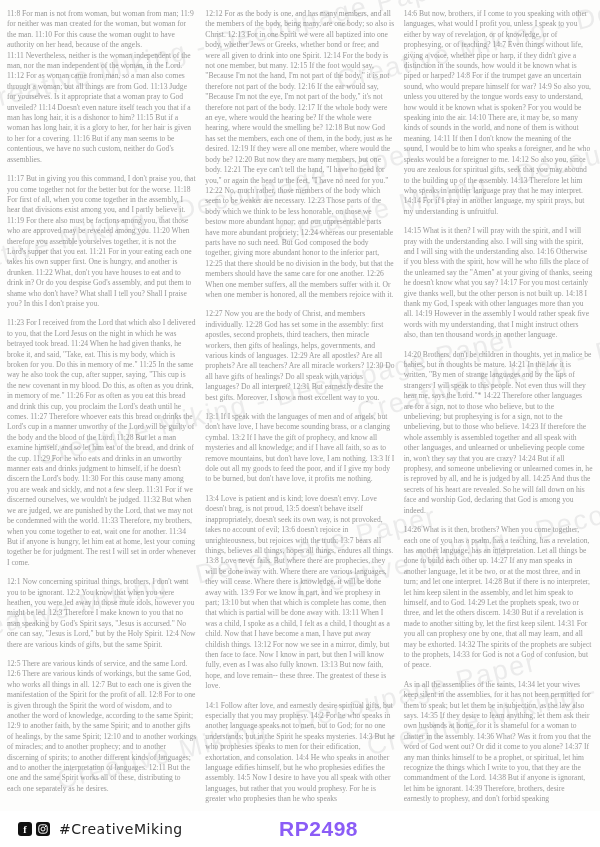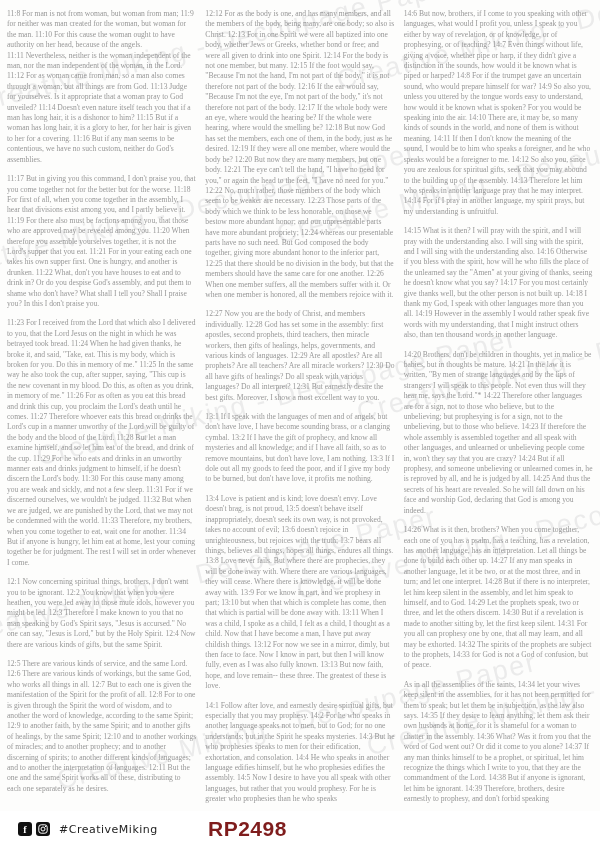--- a/index.html
+++ b/index.html
@@ -82,39 +82,40 @@
     width:14px;height:14px;
     background:#111;
     border-radius:3px;
     display:inline-flex;
     align-items:center;justify-content:center;
     flex:0 0 auto;
   }
   .social-icon svg{display:block;}
   .hashtag{
     margin-left:5px;
-    font-size:11px;
+    font-size:14px;
     color:#222;
     letter-spacing:0.5px;
     font-family:"DejaVu Sans", sans-serif;
   }
   .footer-center{
     flex:1;
     text-align:center;
     font-size:14px;
     color:#2a2a2a;
     letter-spacing:1px;
     font-family:"DejaVu Sans", sans-serif;
   }
   .footer-right{
     width:150px;
+    text-align:right;
     margin-right:18px;
     font-size:21px;
     font-weight:bold;
-    color:#7f1d1d;
+    color:#8b5cf6;
     letter-spacing:0.5px;
     font-family:"Liberation Sans", sans-serif;
   }
 </style>
 </head>
 <body>
 
 <div class="sheet" data-name="decoupage-paper-sheet">
 
   <div class="watermark-layer" data-name="watermark-layer">

